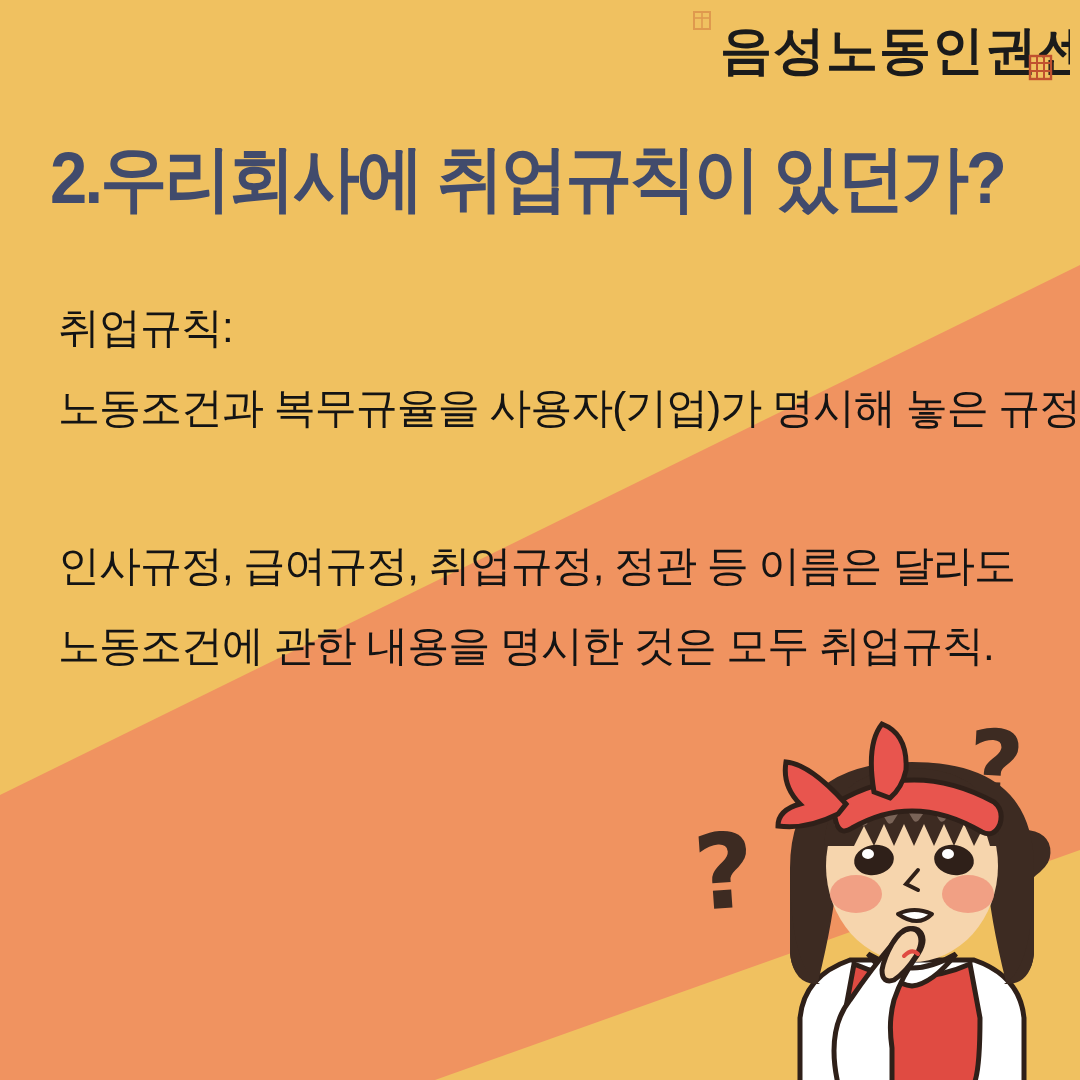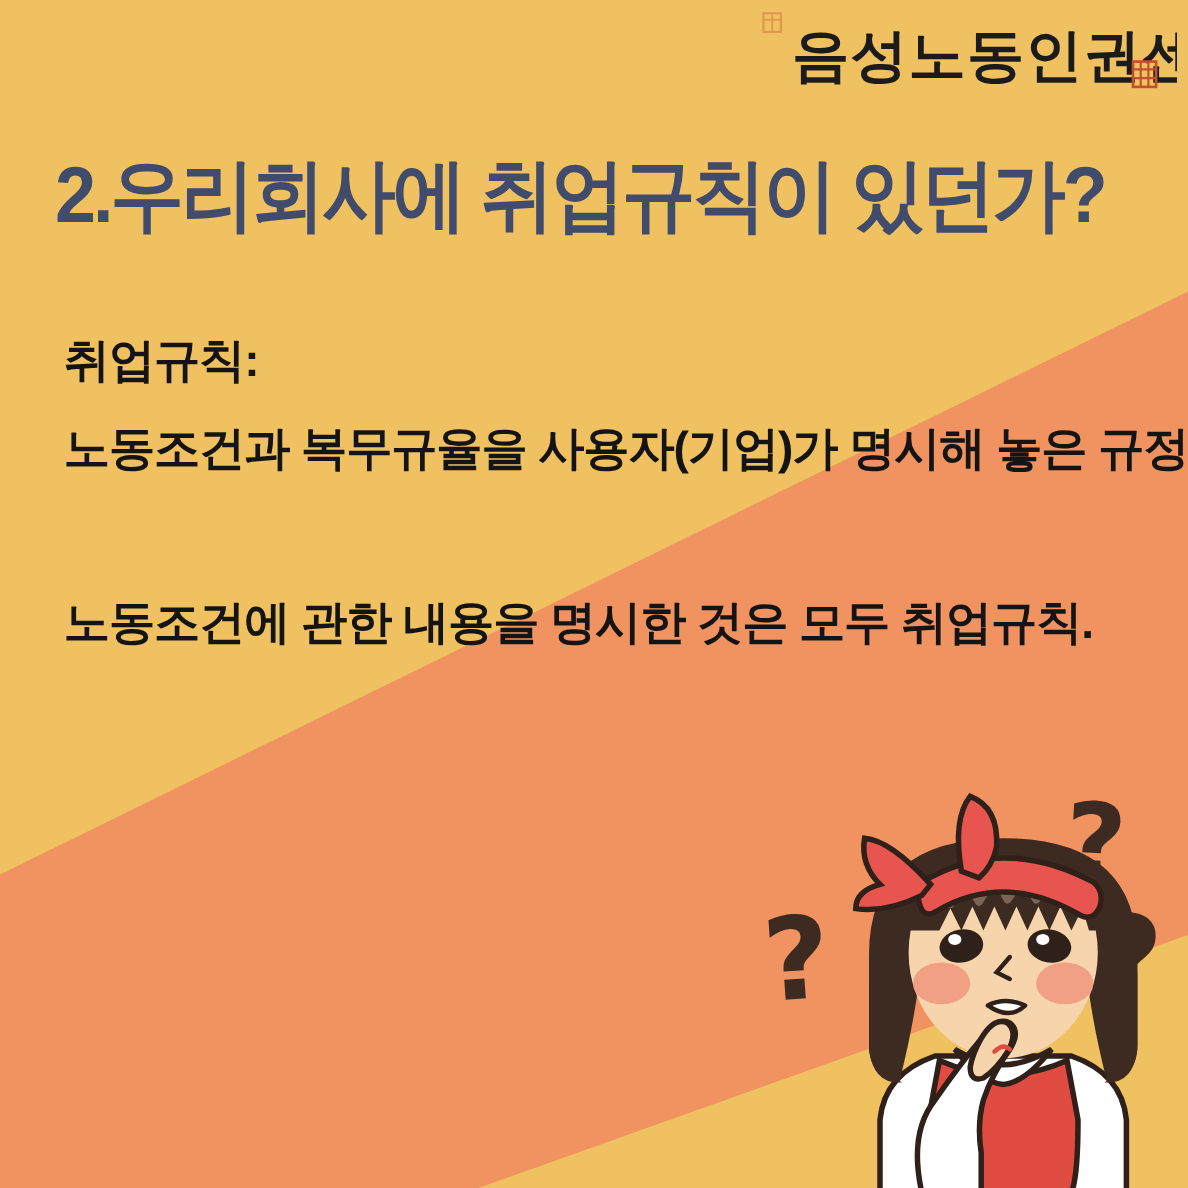--- a/index.html
+++ b/index.html
@@ -61,21 +61,21 @@
   }
 
   
   .body-copy {
     position: absolute;
     left: 58px;
     top: 288px;
     width: 990px;
     color: #141414;
     font-size: 42px;
-    font-weight: 700;
+    font-weight: 400;
     line-height: 80px;
     letter-spacing: -1px;
     white-space: nowrap;
   }
   .body-copy .para { margin: 0; }
   .body-copy .gap { height: 78px; }
   .body-copy .line { display: block; }
 
   
   .qmark {
@@ -133,20 +133,21 @@
 
   <div class="headline">2.우리회사에 취업규칙이 있던가?</div>
 
   <div class="body-copy">
     <div class="para">
       <span class="line">취업규칙:</span>
       <span class="line">노동조건과 복무규율을 사용자(기업)가 명시해 놓은 규정.</span>
     </div>
     <div class="gap"></div>
     <div class="para">
+      <span class="line">인사규정, 급여규정, 취업규정, 정관 등 이름은 달라도</span>
       <span class="line">노동조건에 관한 내용을 명시한 것은 모두 취업규칙.</span>
     </div>
   </div>
 
   <div class="qmark" id="qmark-left">?</div>
   <div class="qmark" id="qmark-top">?</div>
   <div class="qmark" id="qmark-right">?</div>
 
   <div class="character">
     <svg viewBox="0 0 340 366" aria-hidden="true">

